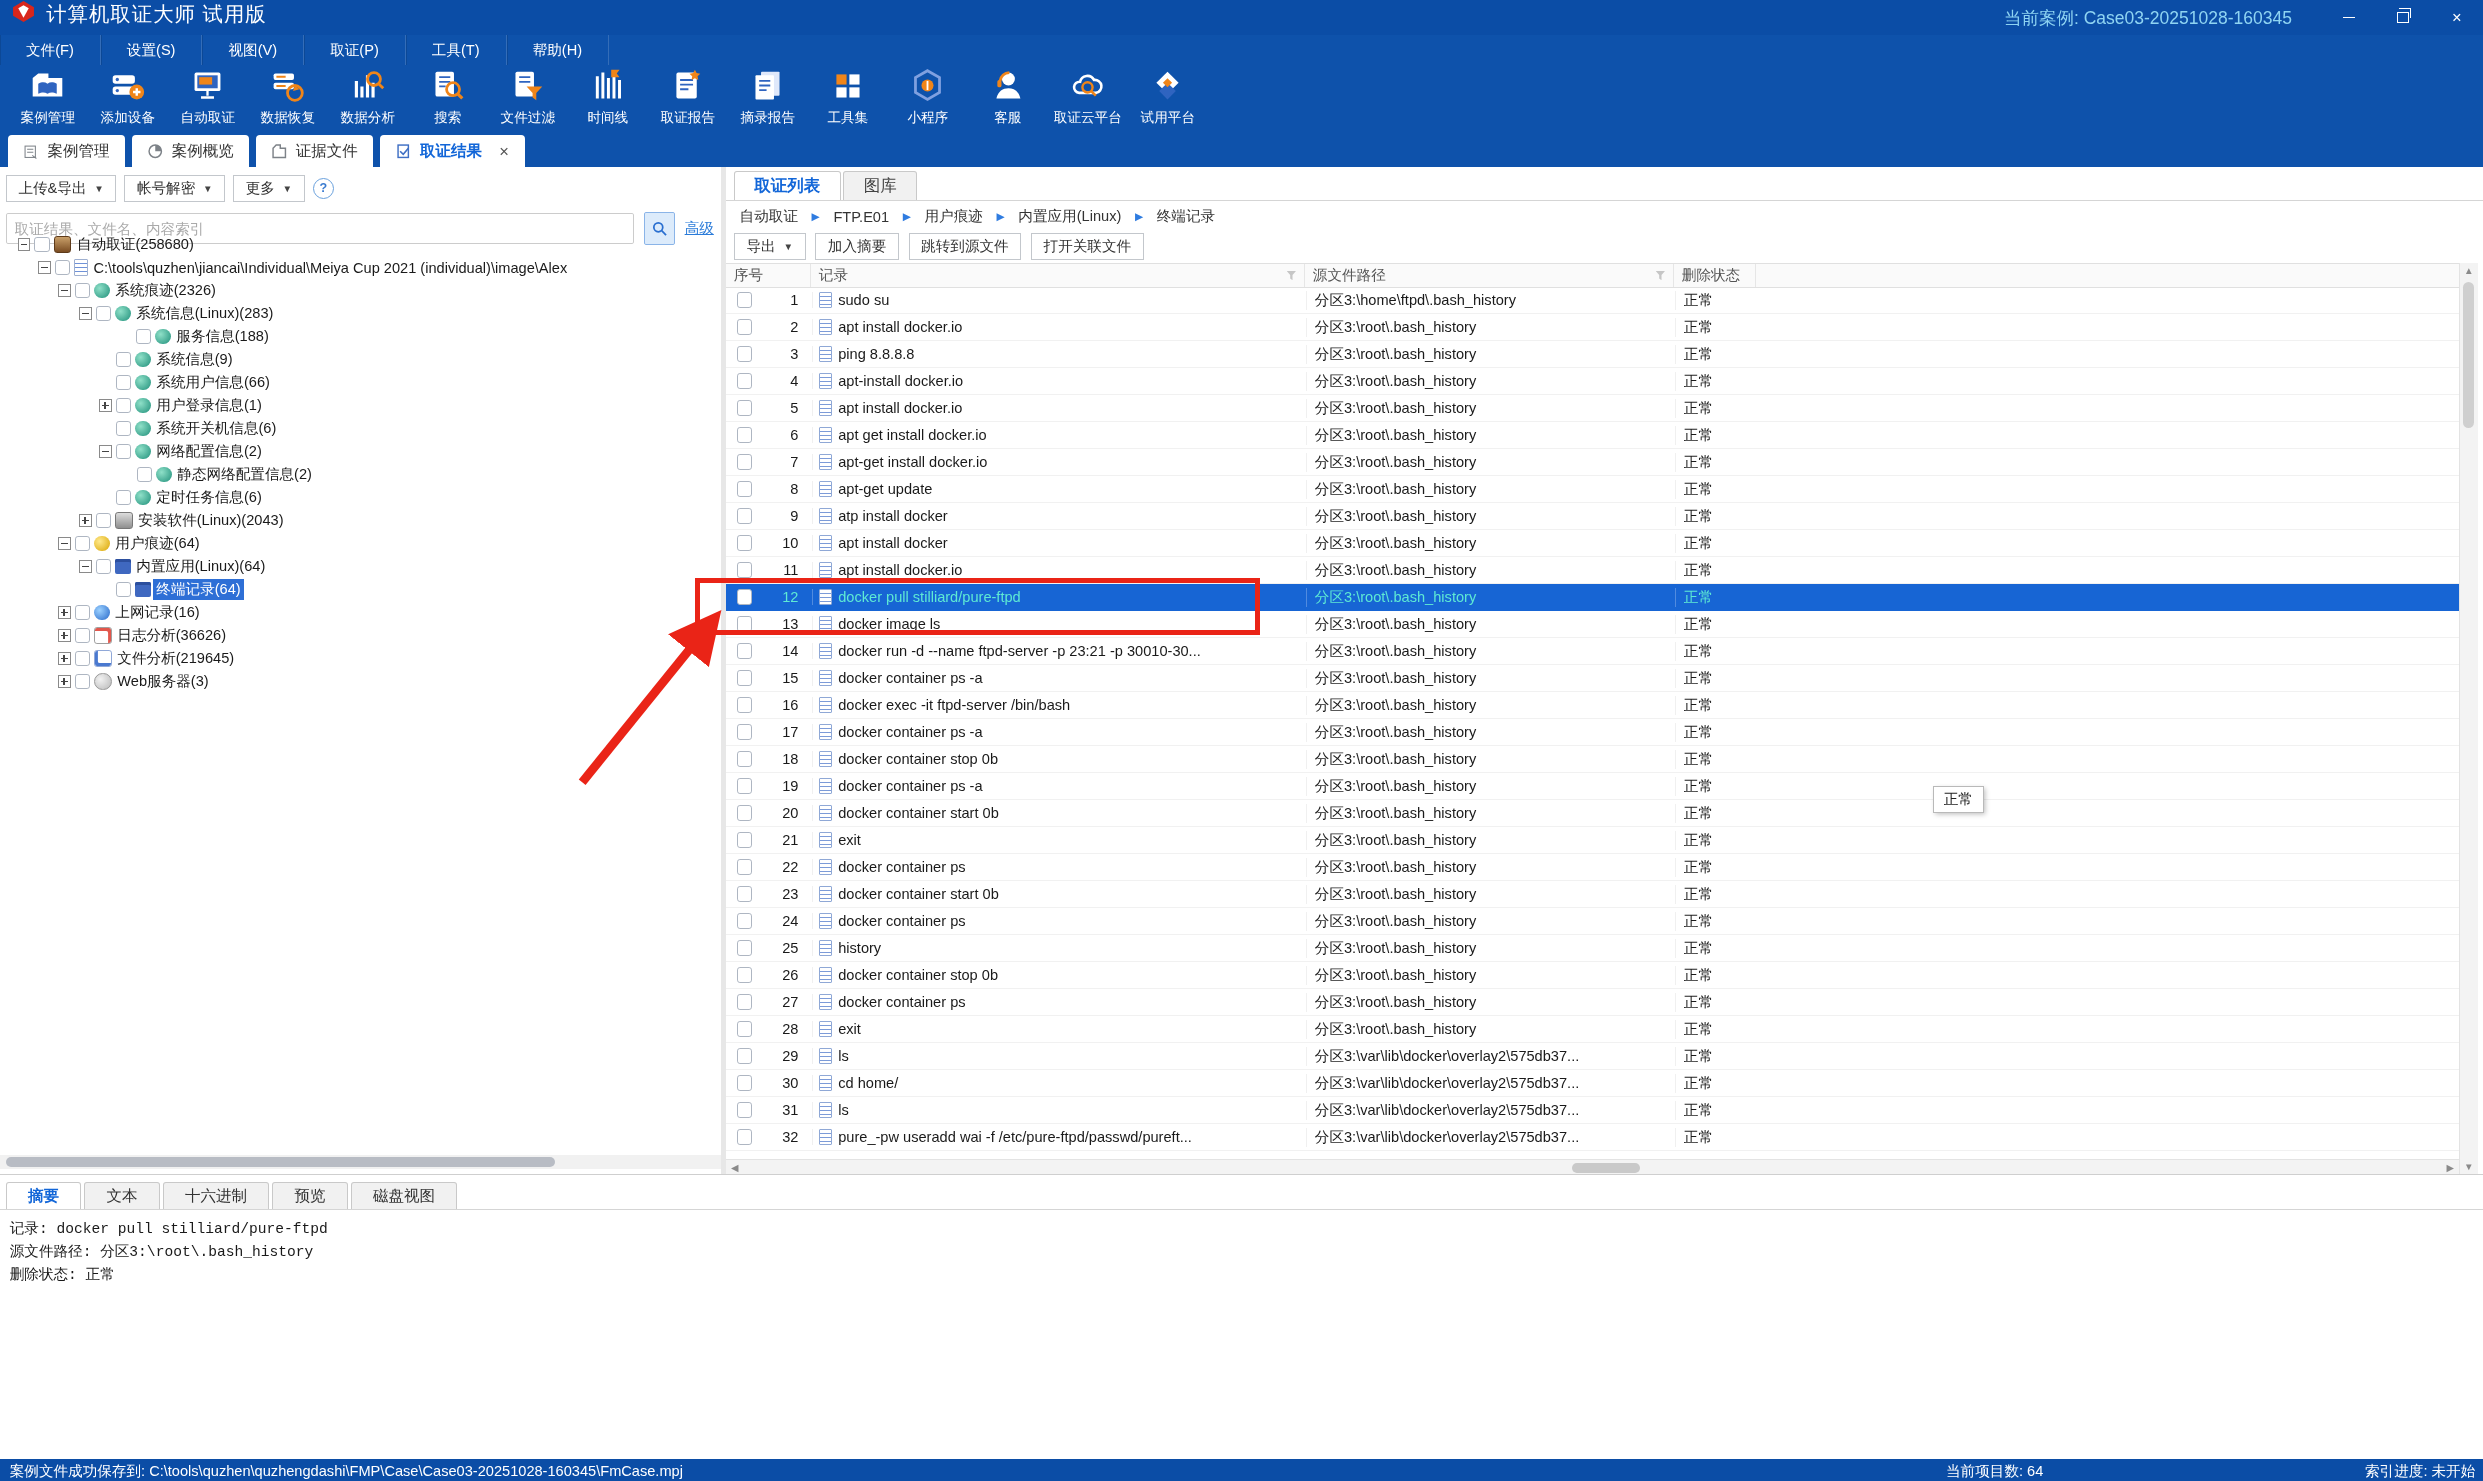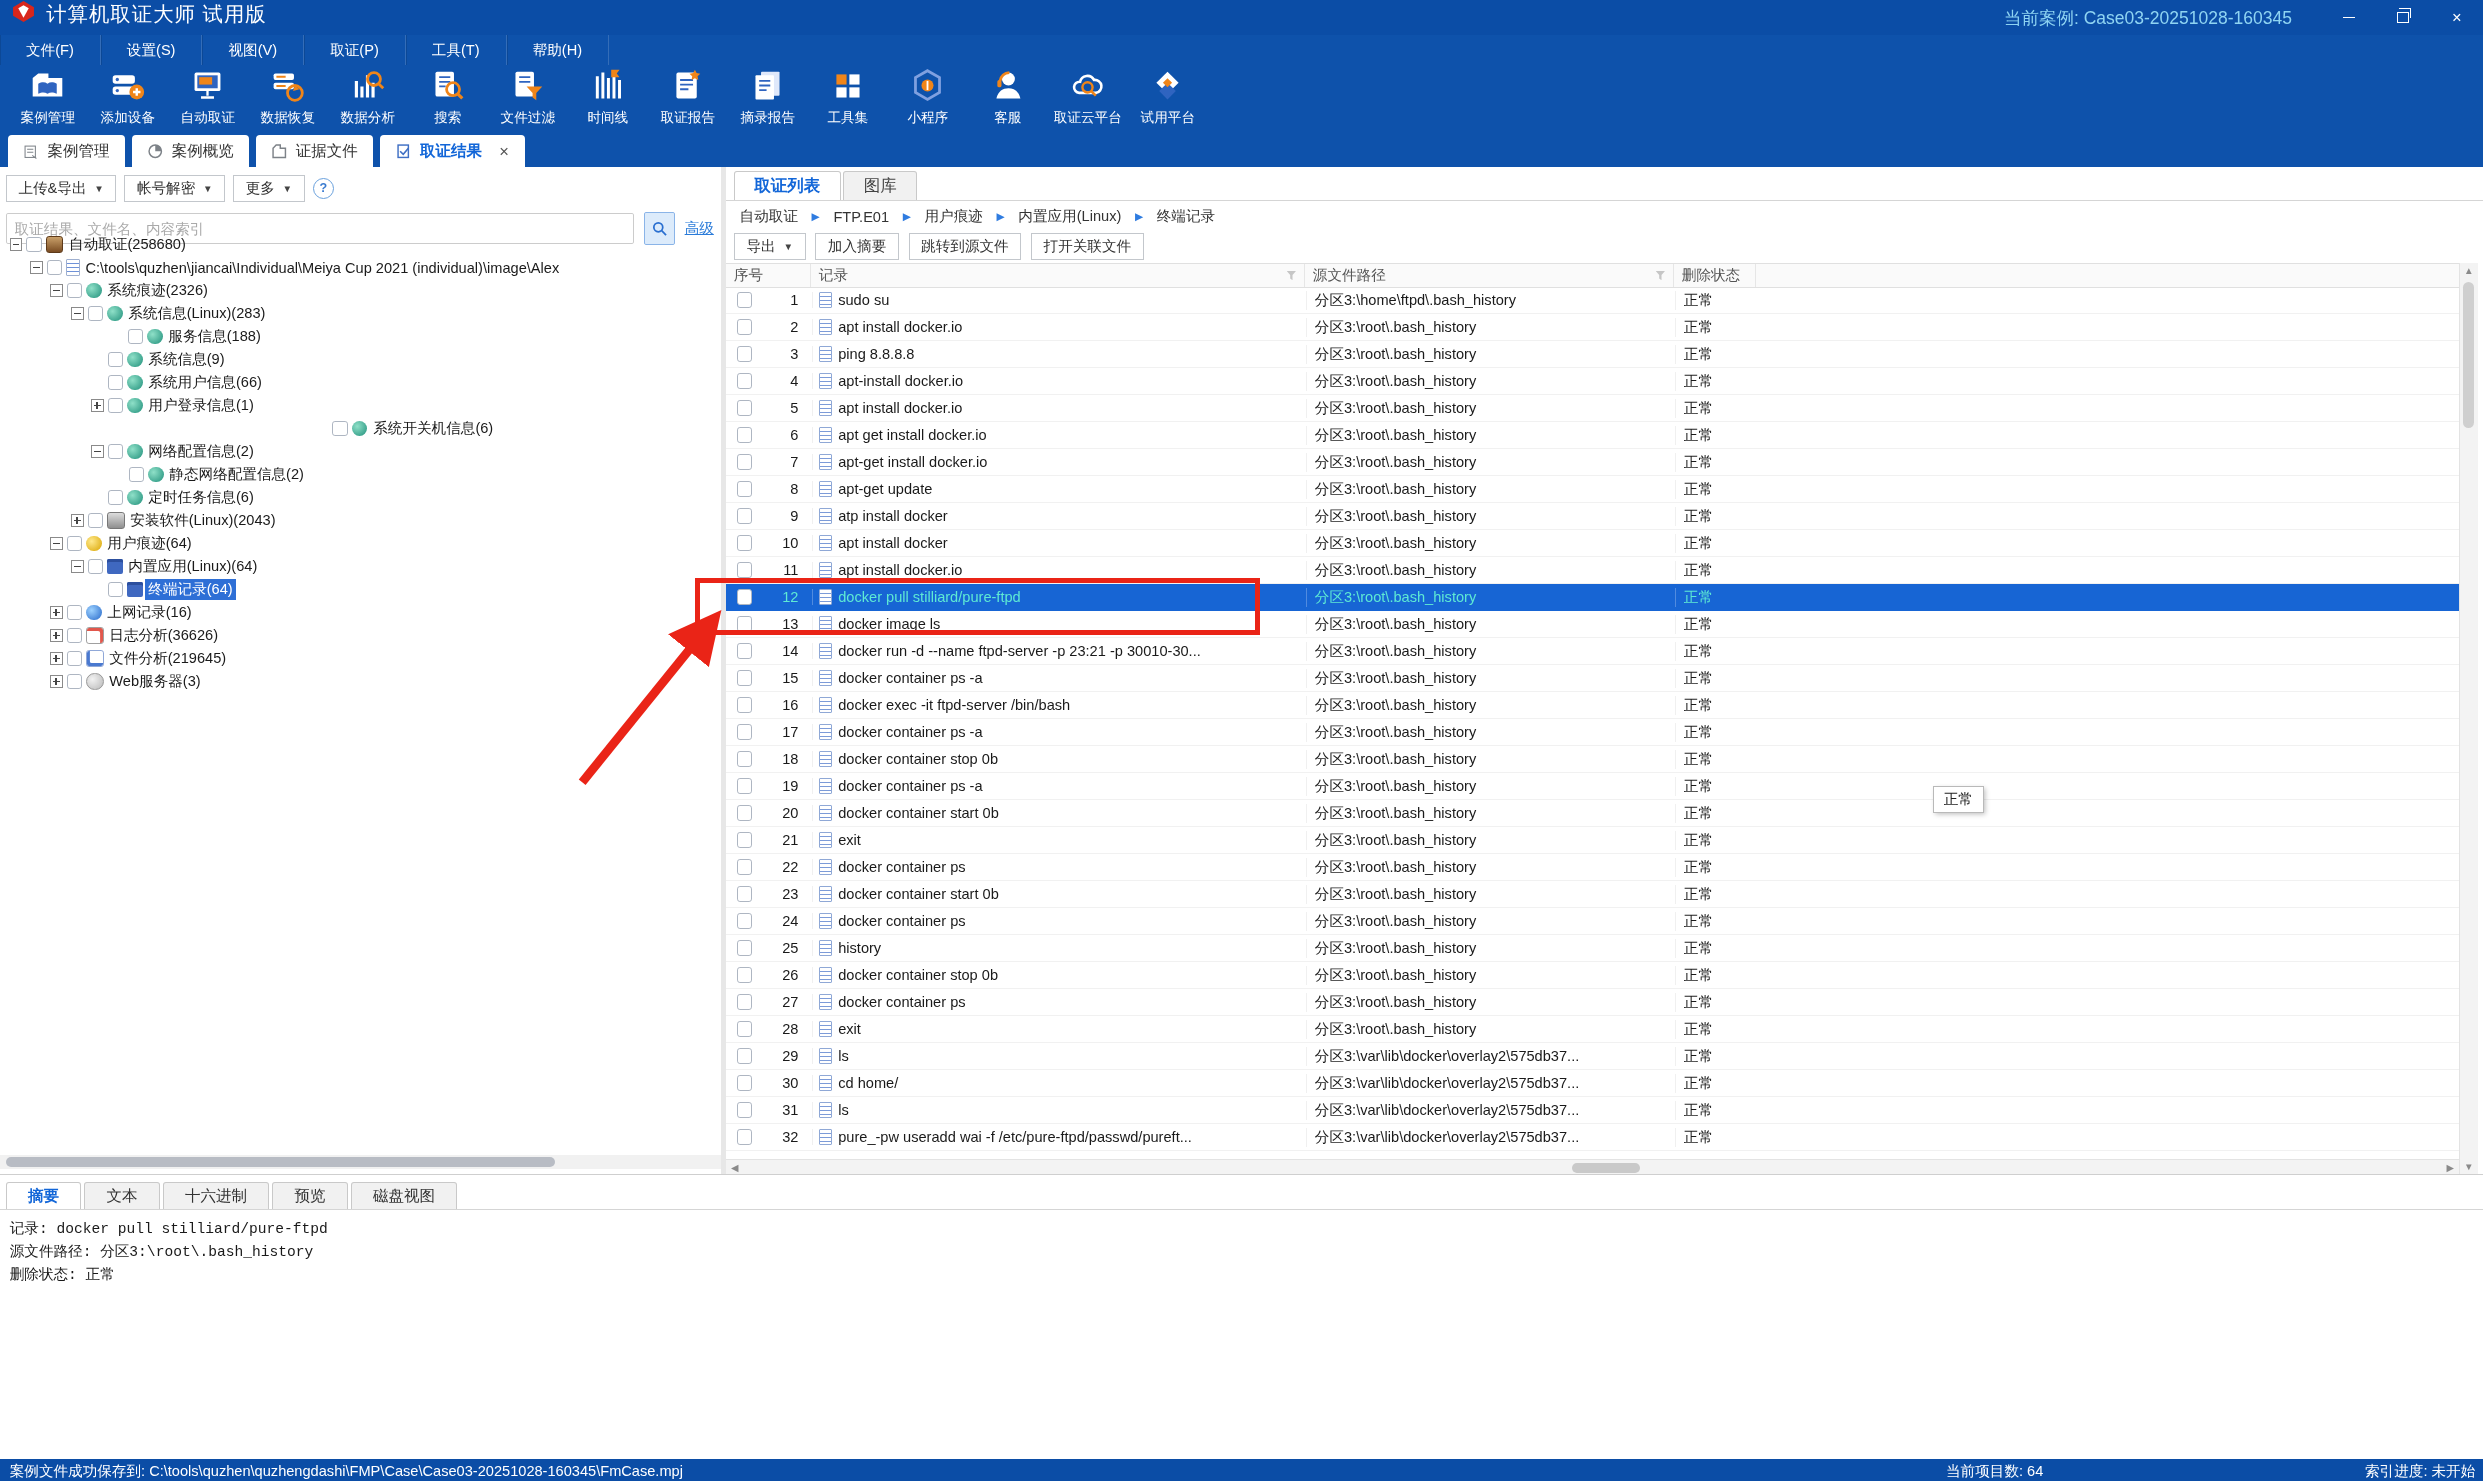--- a/index.html
+++ b/index.html
@@ -37,21 +37,21 @@
        align-items:center;gap:7.8px;padding:0 11.6px;font-size:14.6px;color:#333;white-space:nowrap;}
   .caret{font-size:9.7px;color:#444;}
   .help-circ{width:19.4px;height:19.4px;border:1px solid #6aa1dd;border-radius:50%;color:#3a7bd0;
              font-size:12.6px;font-weight:bold;display:flex;align-items:center;justify-content:center;}
   .l-search{position:absolute;left:5.8px;top:45px;display:flex;align-items:center;gap:9.7px;width:708px;}
   .search-input{width:611px;height:29px;border:1px solid #ccc;border-radius:1.9px;font-size:14.6px;color:#333;padding:0 7.8px;outline:none;font-family:"Liberation Sans",sans-serif;}
   .search-input::placeholder{color:#aaa;}
   .search-btn{width:29px;height:31px;background:#dcebfb;border:1px solid #8ab4e8;border-radius:1.9px;display:flex;align-items:center;justify-content:center;}
   .adv-link{color:#2a7bd9;font-size:14.6px;text-decoration:underline;}
   
-  .tree{position:absolute;left:0;top:66px;width:721px;}
+  .tree{position:absolute;left:8px;top:66px;width:721px;}
   .tree-row{height:23px;display:flex;align-items:center;white-space:nowrap;font-size:14.6px;color:#1a1a1a;}
   .exp{width:10.7px;height:10.7px;border:1px solid #8a8a8a;background:#fff;flex:none;position:relative;margin-right:3.9px;}
   .exp:before{content:"";position:absolute;left:1.9px;top:4.4px;width:6.8px;height:1.5px;background:#444;}
   .exp.plus:after{content:"";position:absolute;left:4.4px;top:1.9px;width:1.5px;height:6.8px;background:#444;}
   .exp.leaf{visibility:hidden;}
   .cb{width:13.6px;height:13.6px;border:1px solid #aeb6c2;border-radius:2.9px;background:#fff;flex:none;margin-right:3.9px;}
   .tico{width:15.5px;height:15.5px;flex:none;margin-right:2.9px;border-radius:2.9px;}
   .tico.computer{background:linear-gradient(#c9a06a,#7a4c22);border:1px solid #5d3a1a;}
   .tico.doc{width:11.6px;height:14.6px;border:1px solid #9fb0d0;border-radius:1px;background:repeating-linear-gradient(#fff 0 2.9px,#6f92d8 2.9px 3.9px);}
   .tico.globe{border-radius:50%;background:radial-gradient(circle at 35% 35%,#8fe0c8,#1f8f7a);}
@@ -376,21 +376,21 @@
         <span class="cb"></span>
         <span class="tico globe"></span>
         <span class="tree-label">系统用户信息(66)</span>
       </div>
       <div class="tree-row" style="padding-left: 91px;">
         <span class="exp plus"></span>
         <span class="cb"></span>
         <span class="tico globe"></span>
         <span class="tree-label">用户登录信息(1)</span>
       </div>
-      <div class="tree-row" style="padding-left: 91px; justify-content: center;">
+      <div class="tree-row" style="padding-left: 91px;">
         <span class="exp leaf"></span>
         <span class="cb"></span>
         <span class="tico globe"></span>
         <span class="tree-label">系统开关机信息(6)</span>
       </div>
       <div class="tree-row" style="padding-left: 91px;">
         <span class="exp"></span>
         <span class="cb"></span>
         <span class="tico globe"></span>
         <span class="tree-label">网络配置信息(2)</span>

